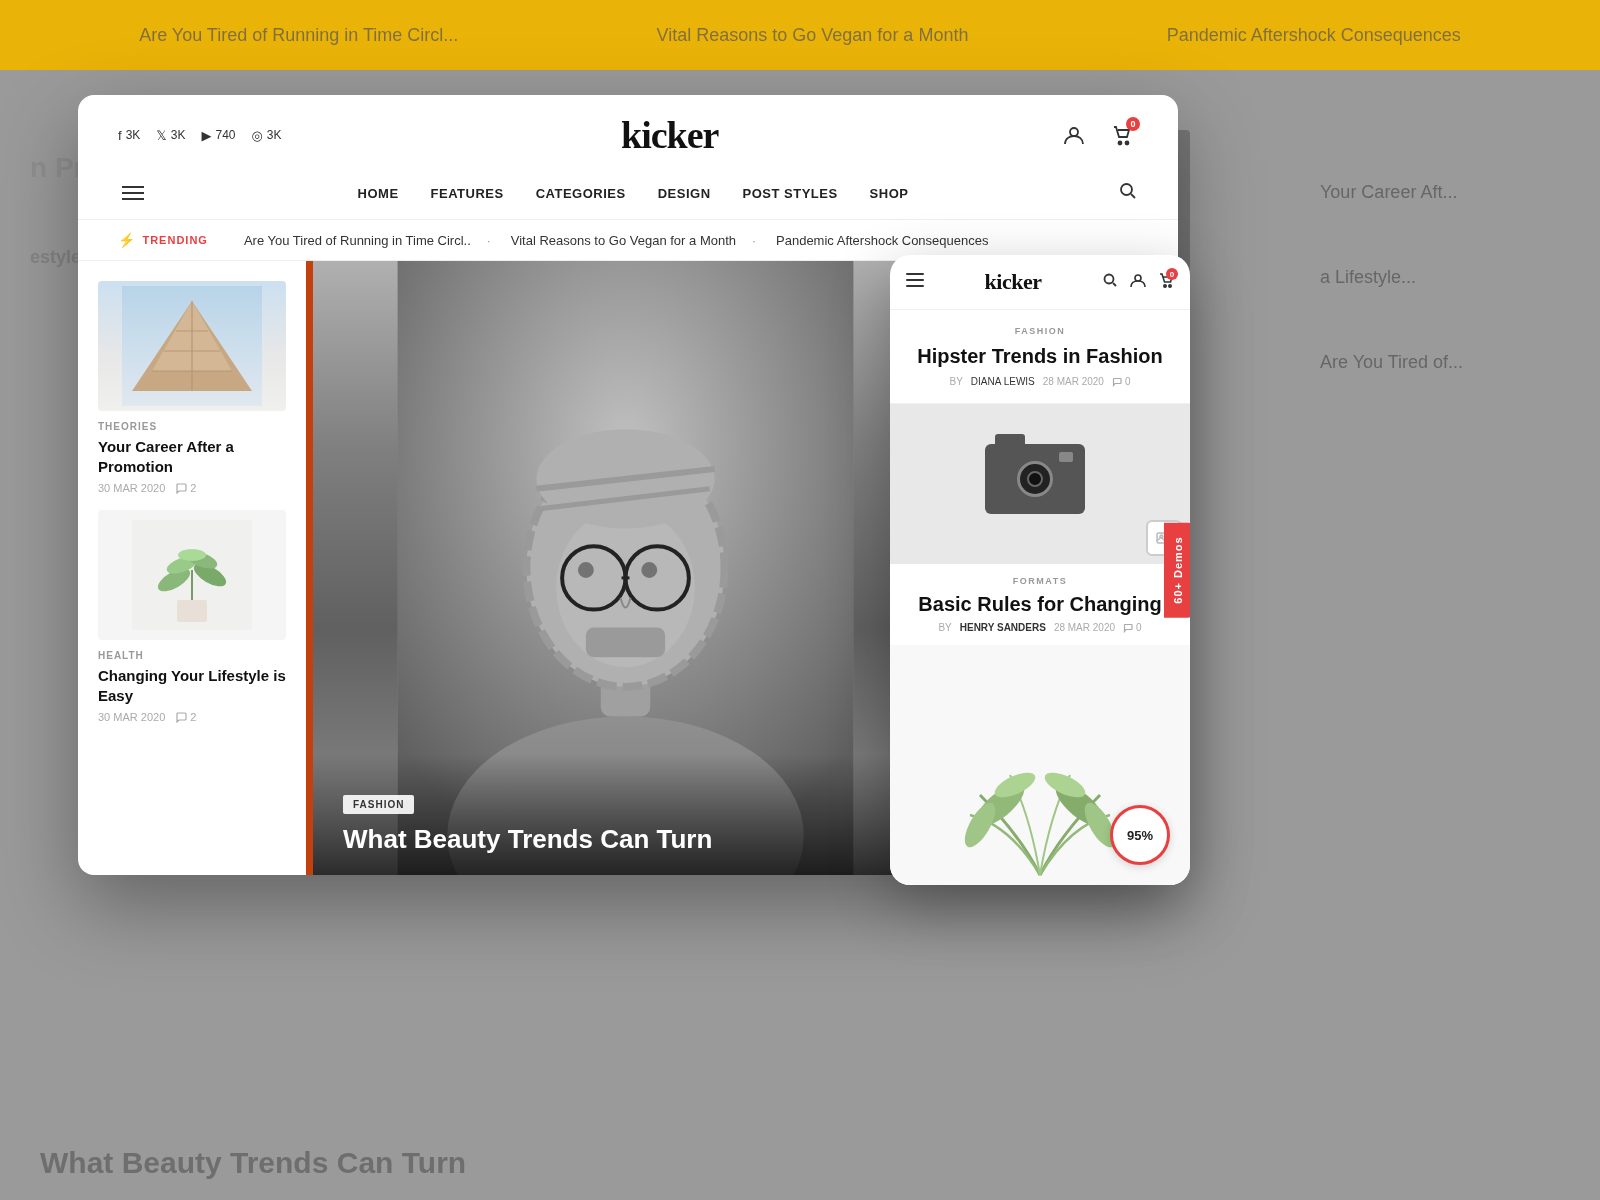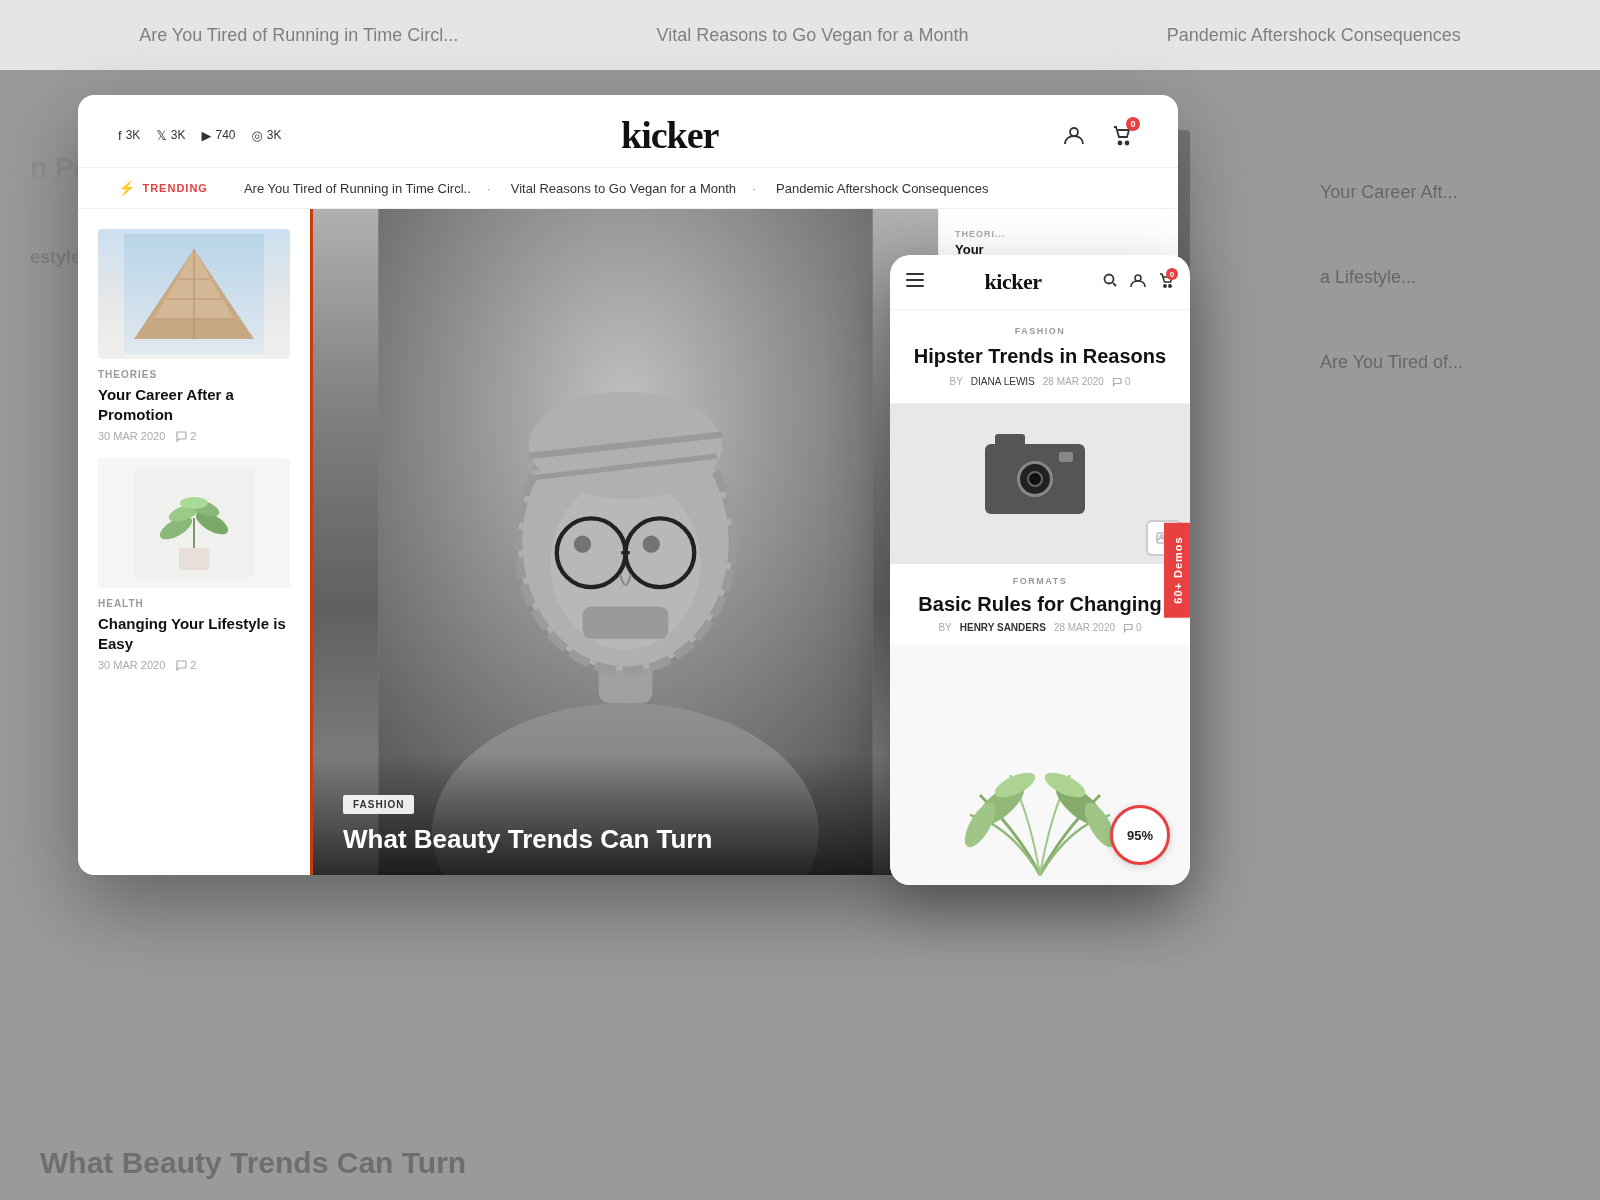--- a/index.html
+++ b/index.html
@@ -15,21 +15,21 @@
     
     .bg-layer {
       position: absolute;
       inset: 0;
       background: #9a9a9a;
       display: flex;
       flex-direction: column;
       overflow: hidden;
     }
     .bg-top-bar {
-      background: #e5e5e5;
+      background: #eab308;
       height: 70px;
       display: flex;
       align-items: center;
       justify-content: space-around;
       padding: 0 40px;
     }
     .bg-top-bar span {
       color: #555;
       font-size: 18px;
       font-weight: 500;
@@ -261,21 +261,21 @@
     .main-content {
       flex: 1;
       display: flex;
       overflow: hidden;
     }
 
     
     .left-cards {
       width: 235px;
       padding: 20px;
-      border-right: 3px solid #c2410c;
+      border-right: 7px solid #c2410c;
       display: flex;
       flex-direction: column;
       gap: 16px;
       overflow: hidden;
       flex-shrink: 0;
     }
     .article-card {
       cursor: pointer;
     }
     .card-image {
@@ -745,20 +745,41 @@
           <svg width="22" height="22" viewBox="0 0 22 22" fill="none" stroke="#333" stroke-width="1.8">
             <path d="M3 3h2l3 10h8l2-7H7"></path>
             <circle cx="9" cy="19" r="1.5" fill="#333"></circle>
             <circle cx="16" cy="19" r="1.5" fill="#333"></circle>
           </svg>
           <div class="cart-badge">0</div>
         </div>
       </div>
     </div>
 
+    <div class="site-nav">
+      <div class="nav-hamburger">
+        <span></span>
+          <span></span>
+          <span></span>
+      </div>
+      <div class="nav-links">
+        <a class="nav-link">HOME</a>
+        <a class="nav-link">FEATURES</a>
+        <a class="nav-link">CATEGORIES</a>
+        <a class="nav-link">DESIGN</a>
+        <a class="nav-link">POST STYLES</a>
+        <a class="nav-link">SHOP</a>
+      </div>
+      <div class="nav-search">
+        <svg width="20" height="20" viewBox="0 0 20 20" fill="none" stroke="#333" stroke-width="1.8">
+          <circle cx="8.5" cy="8.5" r="5.5"></circle>
+          <path d="M13 13l4 4"></path>
+        </svg>
+      </div>
+    </div>
   </div>
 
   <div class="trending-bar">
     <div class="trending-label">
       <span class="trending-bolt">⚡</span>
       <span>TRENDING</span>
     </div>
     <div class="trending-items">
       <span class="trending-item">Are You Tired of Running in Time Circl..</span>
       <span class="trending-item">Vital Reasons to Go Vegan for a Month</span>
@@ -959,21 +980,21 @@
         </svg>
         <div class="mobile-cart-badge">0</div>
       </div>
     </div>
   </div>
 
   <div class="mobile-content">
 
     <div class="mobile-article-top">
       <div class="mobile-article-category">FASHION</div>
-      <div class="mobile-article-title">Hipster Trends in Reasons</div>
+      <div class="mobile-article-title">Hipster Trends in Fashion</div>
       <div class="mobile-article-meta">
         <span class="mobile-article-by">BY</span>
         <span class="mobile-article-author">DIANA LEWIS</span>
         <span>28 MAR 2020</span>
         <span class="card-meta-comment">
           <svg width="10" height="10" viewBox="0 0 10 10" fill="none" stroke="#aaa" stroke-width="1.2">
             <path d="M1.5 1.5h7a.5.5 0 01.5.5v4a.5.5 0 01-.5.5H3L1.5 8.5V2a.5.5 0 01.5-.5z"></path>
           </svg>
           <span>0</span>
         </span>

